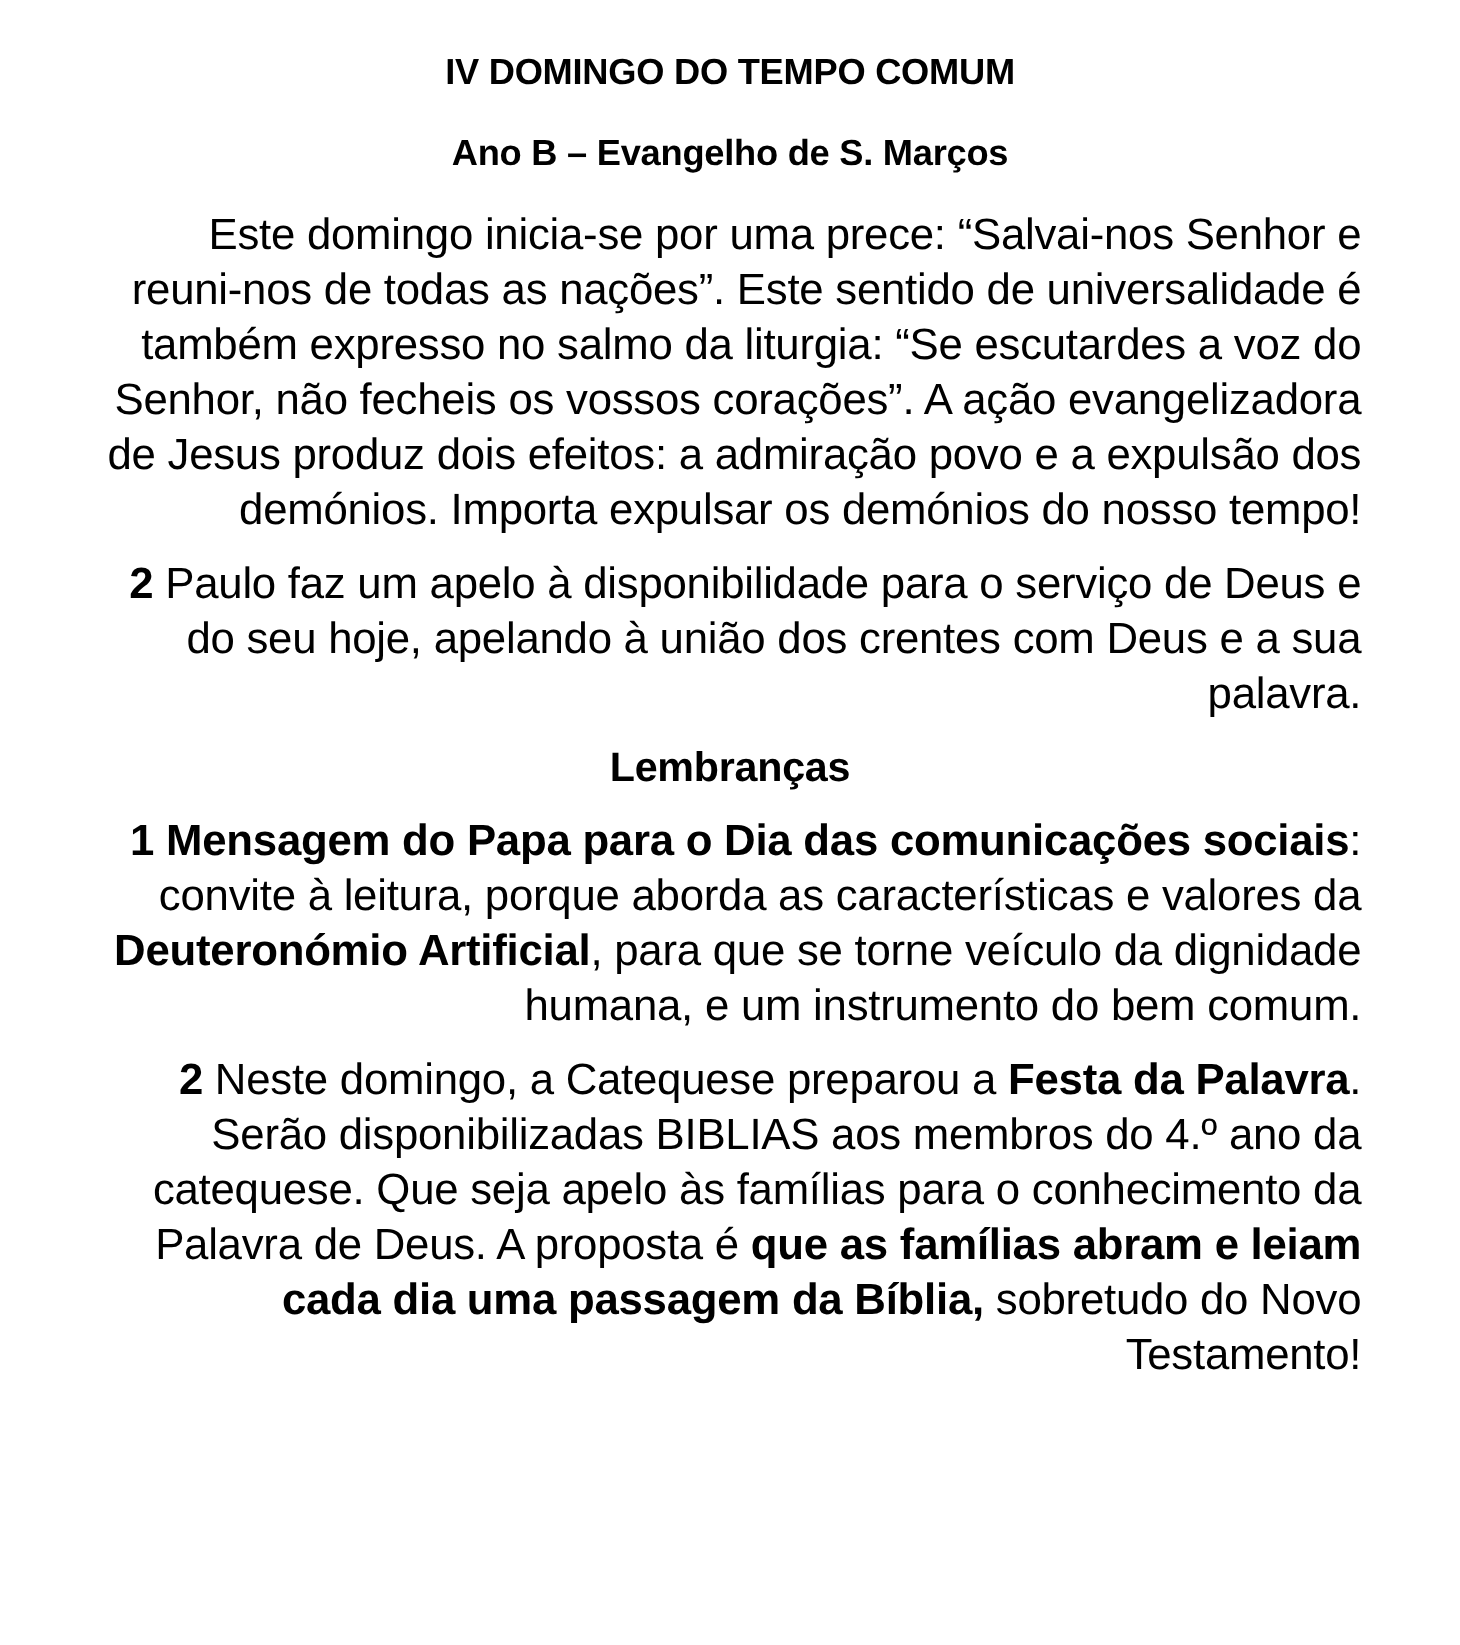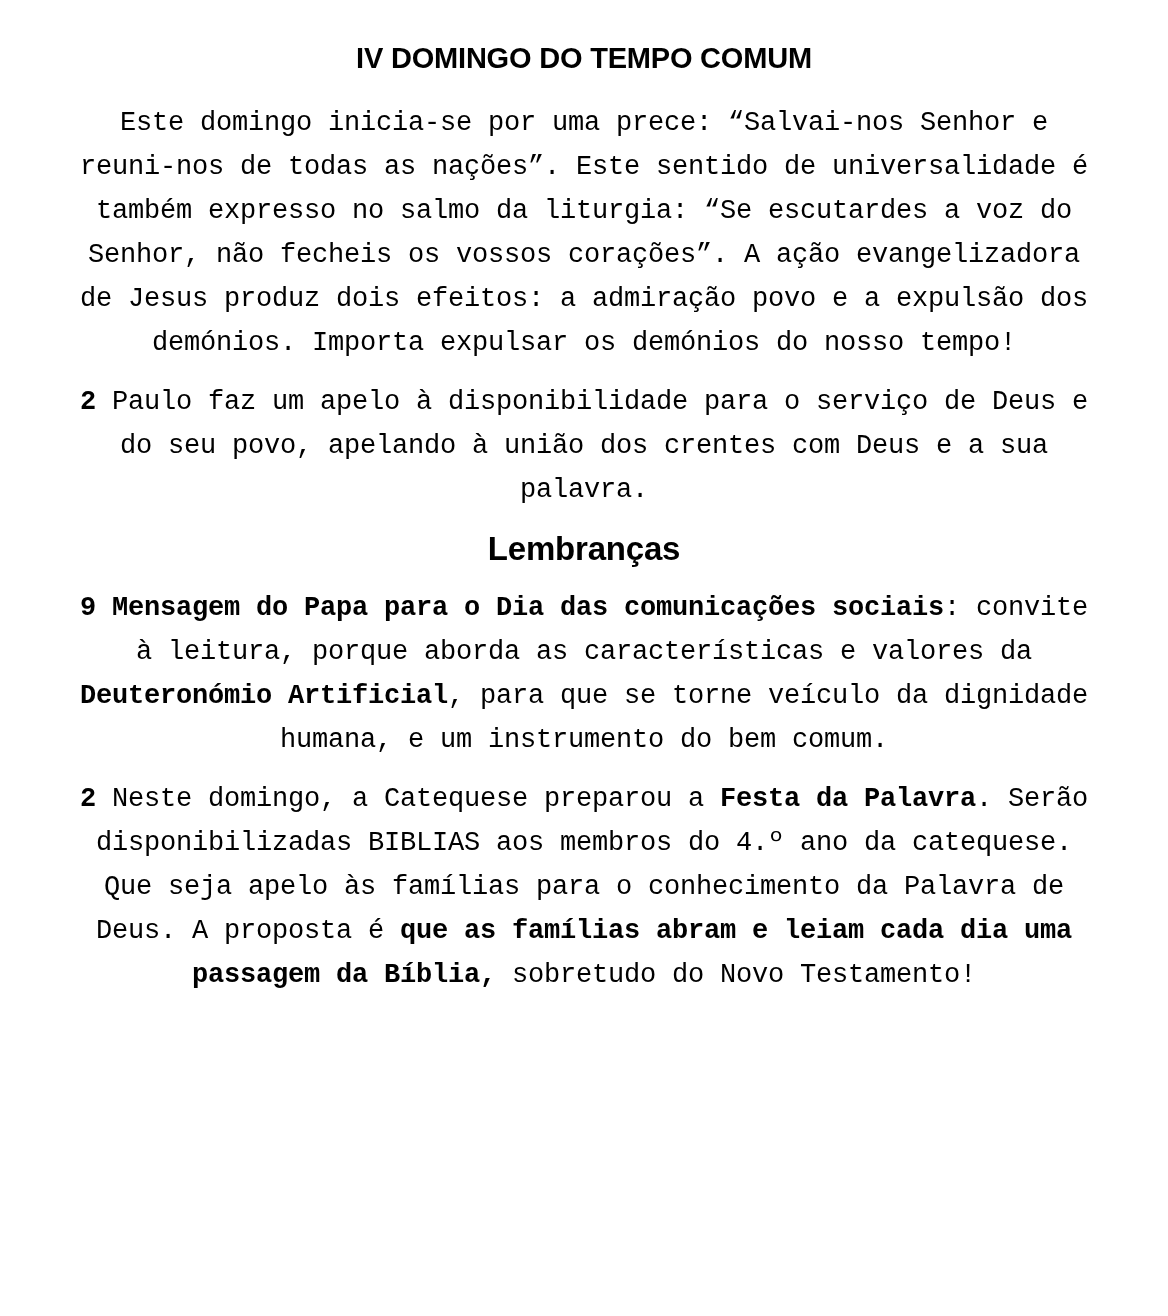--- a/index.html
+++ b/index.html
@@ -22,45 +22,45 @@
     font-weight: 700;
     line-height: 44px;
     text-align: center;
     margin: 0 0 21px 0;
     letter-spacing: -0.2px;
   }
   .hdr-date {
     margin-bottom: 17px;
   }
   .para {
-    font-size: 27px;
+    font-size: 35px;
     font-weight: 400;
     line-height: 44px;
-    text-align: center;
+    text-align: right;
     margin: 0 0 15px 0;
     letter-spacing: -0.2px;
-    font-family: Liberation Mono, monospace;
   }
   .section-heading {
     font-size: 33px;
     font-weight: 700;
     line-height: 44px;
     text-align: center;
     margin: 0 0 15px 0;
     letter-spacing: -0.2px;
   }
   .run-bold {
     font-weight: 700;
   }
 </style>
 </head>
 <body>
 
 <div class="page">
   <div class="hdr">IV DOMINGO DO TEMPO COMUM</div>
+  <div class="hdr">Ano B – Evangelho de S. Marços</div>
   <div id="paragraphs">
       <p class="para"><span>Este domingo inicia-se por uma prece: “Salvai-nos Senhor e reuni-nos de todas as nações”. Este sentido de universalidade é também expresso no salmo da liturgia: “Se escutardes a voz do Senhor, não fecheis os vossos corações”. A ação evangelizadora de Jesus produz dois efeitos: a admiração povo e a expulsão dos demónios. Importa expulsar os demónios do nosso tempo!</span></p>
-      <p class="para"><span class="run-bold">2</span><span> Paulo faz um apelo à disponibilidade para o serviço de Deus e do seu povo, apelando à união dos crentes com Deus e a sua palavra.</span></p>
+      <p class="para"><span class="run-bold">2</span><span> Paulo faz um apelo à disponibilidade para o serviço de Deus e do seu hoje, apelando à união dos crentes com Deus e a sua palavra.</span></p>
       <p class="section-heading"><span class="run-bold">Lembranças</span></p>
-      <p class="para"><span class="run-bold">9 Mensagem do Papa para o Dia das comunicações sociais</span><span>: convite à leitura, porque aborda as características e valores da </span><span class="run-bold">Deuteronómio Artificial</span><span>, para que se torne veículo da dignidade humana, e um instrumento do bem comum.</span></p>
+      <p class="para"><span class="run-bold">1 Mensagem do Papa para o Dia das comunicações sociais</span><span>: convite à leitura, porque aborda as características e valores da </span><span class="run-bold">Deuteronómio Artificial</span><span>, para que se torne veículo da dignidade humana, e um instrumento do bem comum.</span></p>
       <p class="para"><span class="run-bold">2</span><span> Neste domingo, a Catequese preparou a </span><span class="run-bold">Festa da Palavra</span><span>. Serão disponibilizadas BIBLIAS aos membros do 4.º ano da catequese. Que seja apelo às famílias para o conhecimento da Palavra de Deus. A proposta é </span><span class="run-bold">que as famílias abram e leiam cada dia uma passagem da Bíblia,</span><span> sobretudo do Novo Testamento!</span></p>
     </div>
 </div>
 
 </body></html>

